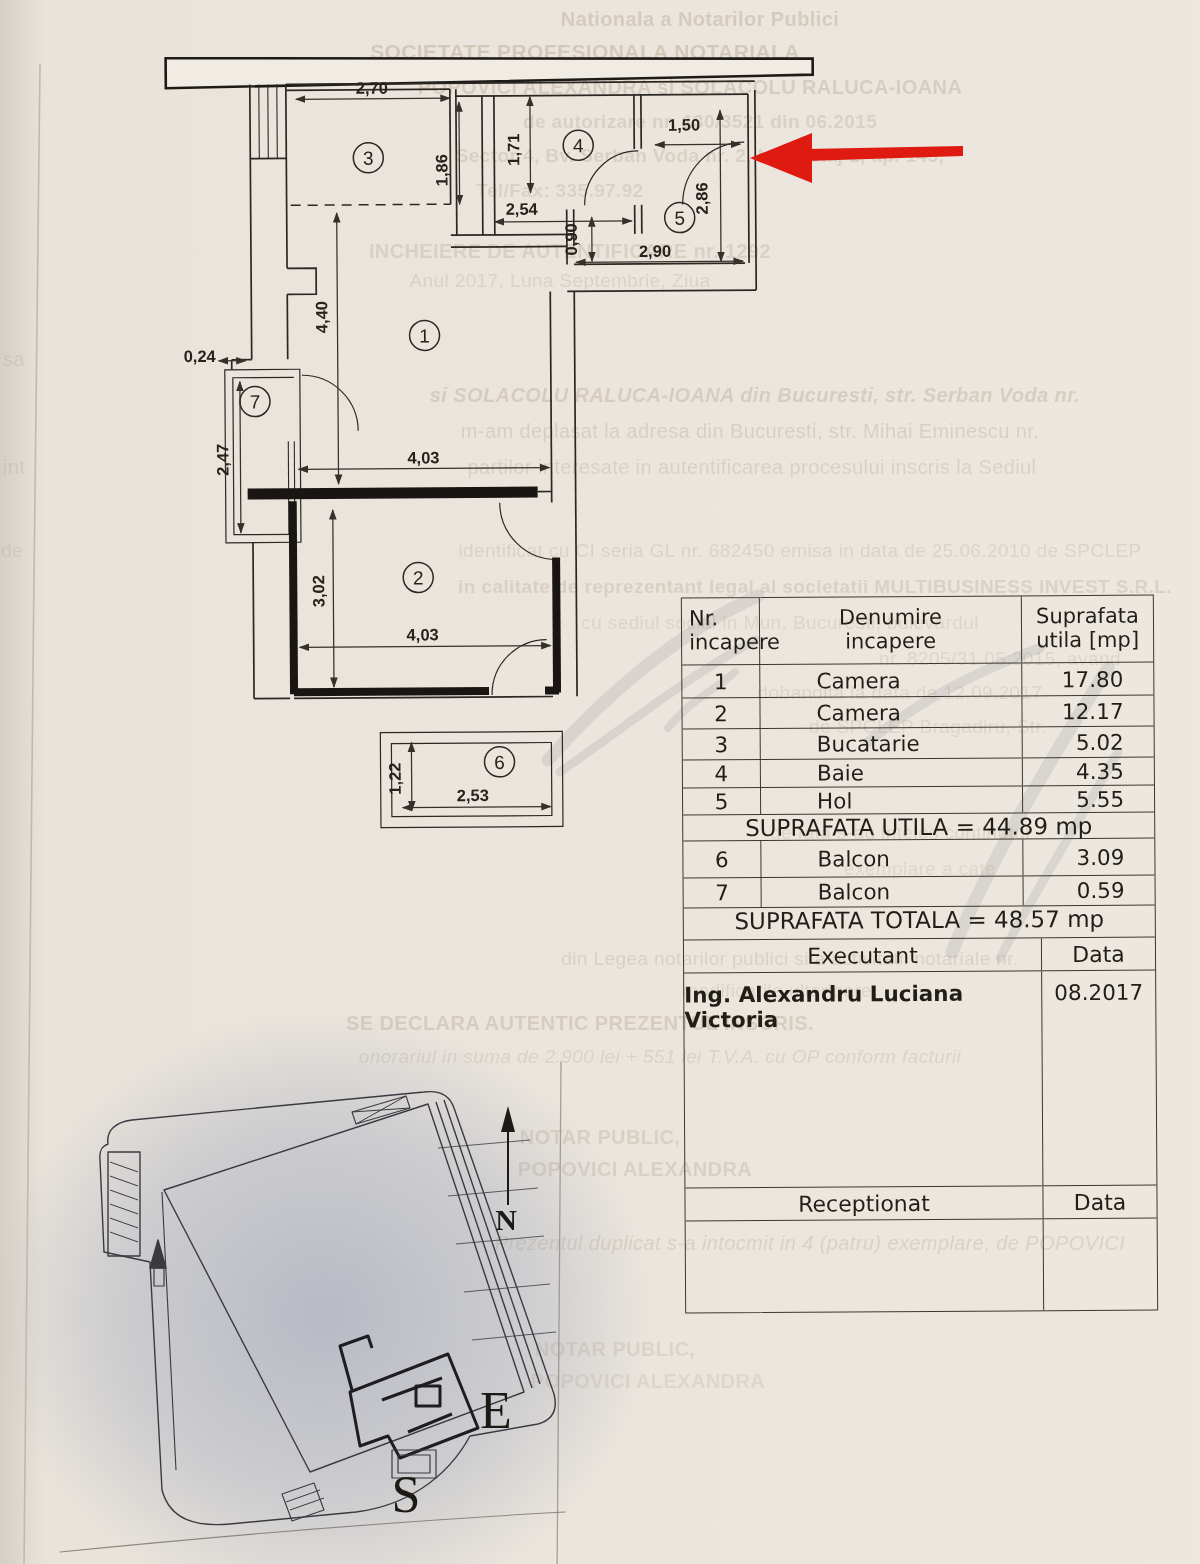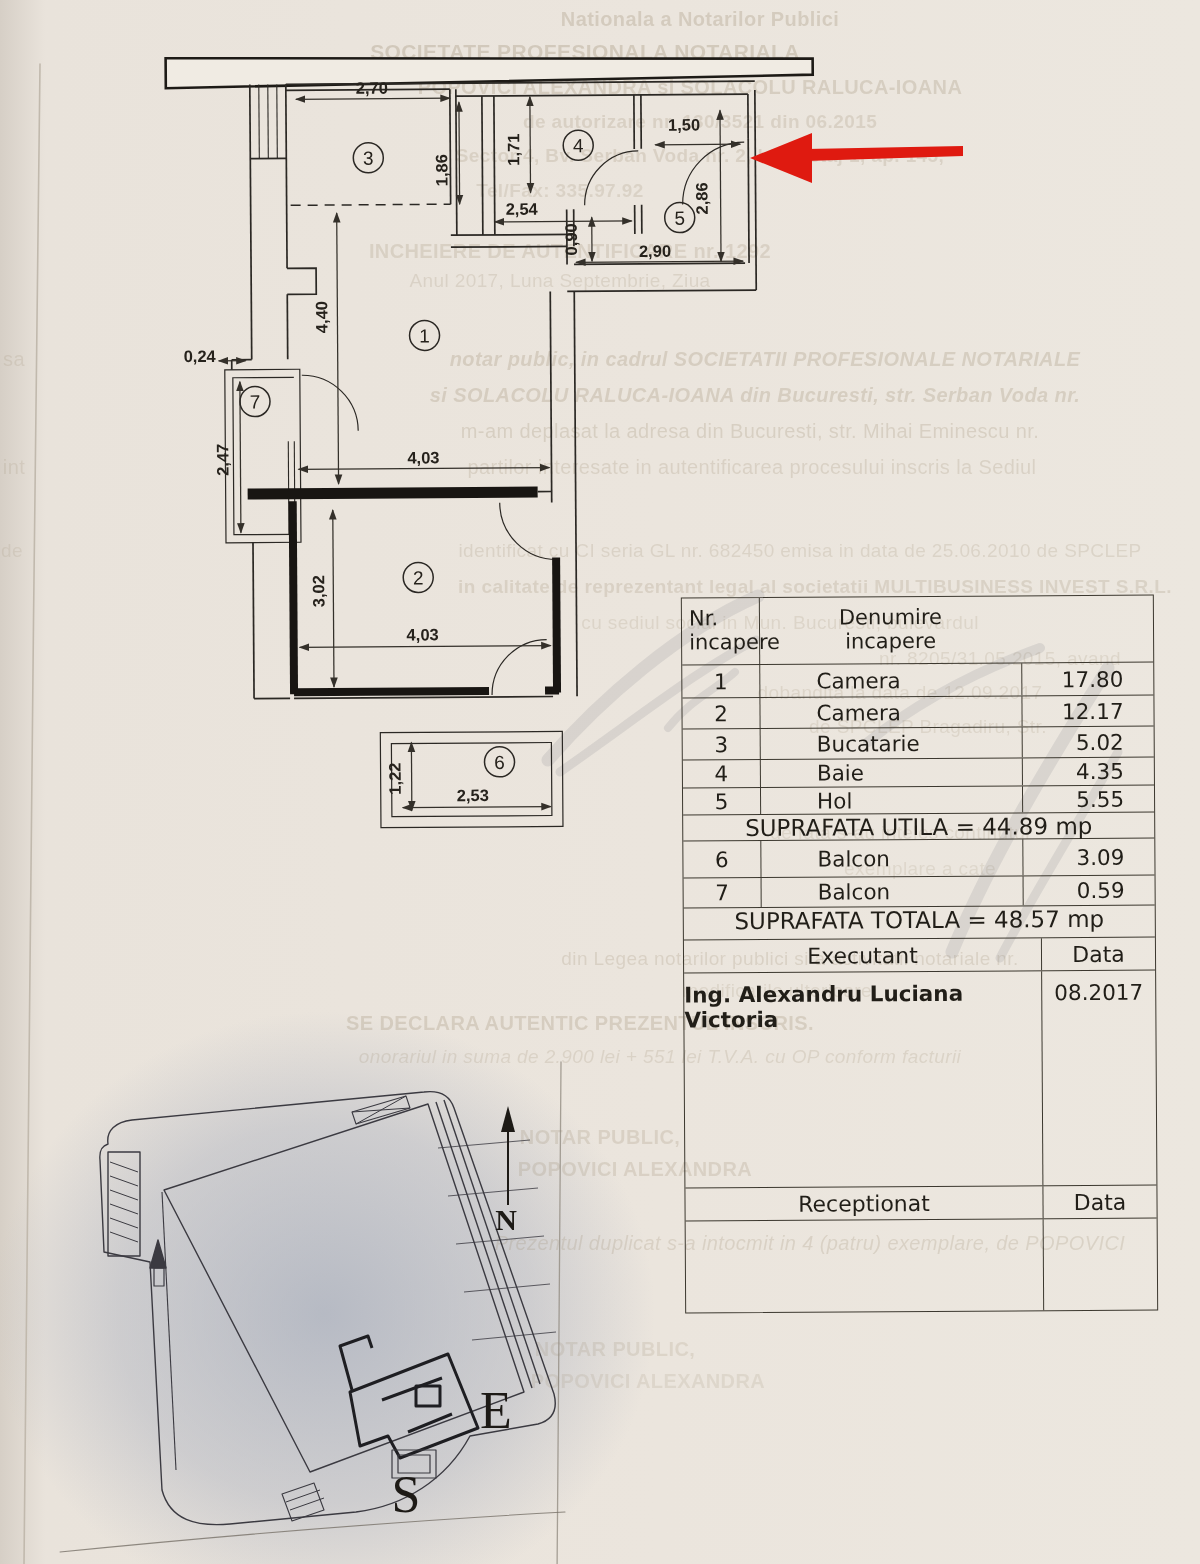--- a/index.html
+++ b/index.html
@@ -45,21 +45,20 @@
 
   <div id="ghost-layer">
       <div class="ghost" style="left: 700px; top: 8px; font-size: 20px; font-weight: 700; opacity: 0.28;">Nationala a Notarilor Publici</div>
       <div class="ghost" style="left: 585px; top: 40px; font-size: 21px; font-weight: 700; opacity: 0.3;">SOCIETATE PROFESIONALA NOTARIALA</div>
       <div class="ghost" style="left: 690px; top: 76px; font-size: 20px; font-weight: 700; opacity: 0.26;">POPOVICI ALEXANDRA si SOLACOLU RALUCA-IOANA</div>
       <div class="ghost" style="left: 700px; top: 111px; font-size: 19px; font-weight: 700; opacity: 0.22;">de autorizare nr. 130/3521 din 06.2015</div>
       <div class="ghost" style="left: 700px; top: 145px; font-size: 19px; font-weight: 700; opacity: 0.22;">Sector 4, Bv. Serban Voda nr. 2, bl. 4, etaj 1, ap. 145,</div>
       <div class="ghost" style="left: 560px; top: 180px; font-size: 19px; font-weight: 700; opacity: 0.2;">Tel/Fax: 335.97.92</div>
       <div class="ghost" style="left: 570px; top: 240px; font-size: 20px; font-weight: 700; opacity: 0.22;">INCHEIERE DE AUTENTIFICARE nr. 1292</div>
       <div class="ghost" style="left: 560px; top: 270px; font-size: 19px; font-weight: 400; opacity: 0.2; text-align: center;">Anul 2017, Luna Septembrie, Ziua</div>
-      <div class="ghost" style="left: 765px; top: 348px; font-size: 20px; font-weight: 700; font-style: italic; opacity: 0.26;">notar public, in cadrul SOCIETATII PROFESIONALE NOTARIALE</div>
       <div class="ghost" style="left: 755px; top: 384px; font-size: 20px; font-weight: 700; font-style: italic; opacity: 0.26;">si SOLACOLU RALUCA-IOANA din Bucuresti, str. Serban Voda nr.</div>
       <div class="ghost" style="left: 750px; top: 420px; font-size: 20px; font-weight: 400; opacity: 0.24;">m-am deplasat la adresa din Bucuresti, str. Mihai Eminescu nr.</div>
       <div class="ghost" style="left: 752px; top: 456px; font-size: 20px; font-weight: 400; opacity: 0.22;">partilor interesate in autentificarea procesului inscris la Sediul</div>
       <div class="ghost" style="left: 800px; top: 540px; font-size: 19px; font-weight: 400; opacity: 0.2;">identificat cu CI seria GL nr. 682450 emisa in data de 25.06.2010 de SPCLEP</div>
       <div class="ghost" style="left: 815px; top: 576px; font-size: 19px; font-weight: 700; opacity: 0.22;">in calitate de reprezentant legal al societatii MULTIBUSINESS INVEST S.R.L.</div>
       <div class="ghost" style="left: 780px; top: 612px; font-size: 19px; font-weight: 400; opacity: 0.18;">cu sediul social in Mun. Bucuresti, bulevardul</div>
       <div class="ghost" style="left: 1000px; top: 648px; font-size: 19px; font-weight: 400; opacity: 0.18;">nr. 8205/31.05.2015, avand</div>
       <div class="ghost" style="left: 900px; top: 682px; font-size: 19px; font-weight: 400; opacity: 0.18;">dobandita la data de 12.09.2017</div>
       <div class="ghost" style="left: 920px; top: 716px; font-size: 19px; font-weight: 400; opacity: 0.18; margin-left: 8px;">de SPCLEP Bragadiru, Str.</div>
       <div class="ghost" style="left: 900px; top: 822px; font-size: 19px; font-weight: 400; opacity: 0.18;">de fata s-au inteles continutul</div>
@@ -310,20 +309,24 @@
   <div id="area-table">
     <div class="trow hdr">
       <div class="tc c-nr">
         <span>Nr.</span>
         <span>incapere</span>
       </div>
       <div class="tc c-den">
         <span>Denumire</span>
         <span>incapere</span>
       </div>
+      <div class="tc c-sup">
+        <span>Suprafata</span>
+        <span>utila [mp]</span>
+      </div>
     </div>
 
     <div class="trow rrow" style="height:33px">
       <div class="tc c-nr">1</div>
       <div class="tc c-den">Camera</div>
       <div class="tc c-sup num">17.80</div>
     </div>
     <div class="trow rrow" style="height:31px">
       <div class="tc c-nr">2</div>
       <div class="tc c-den">Camera</div>

